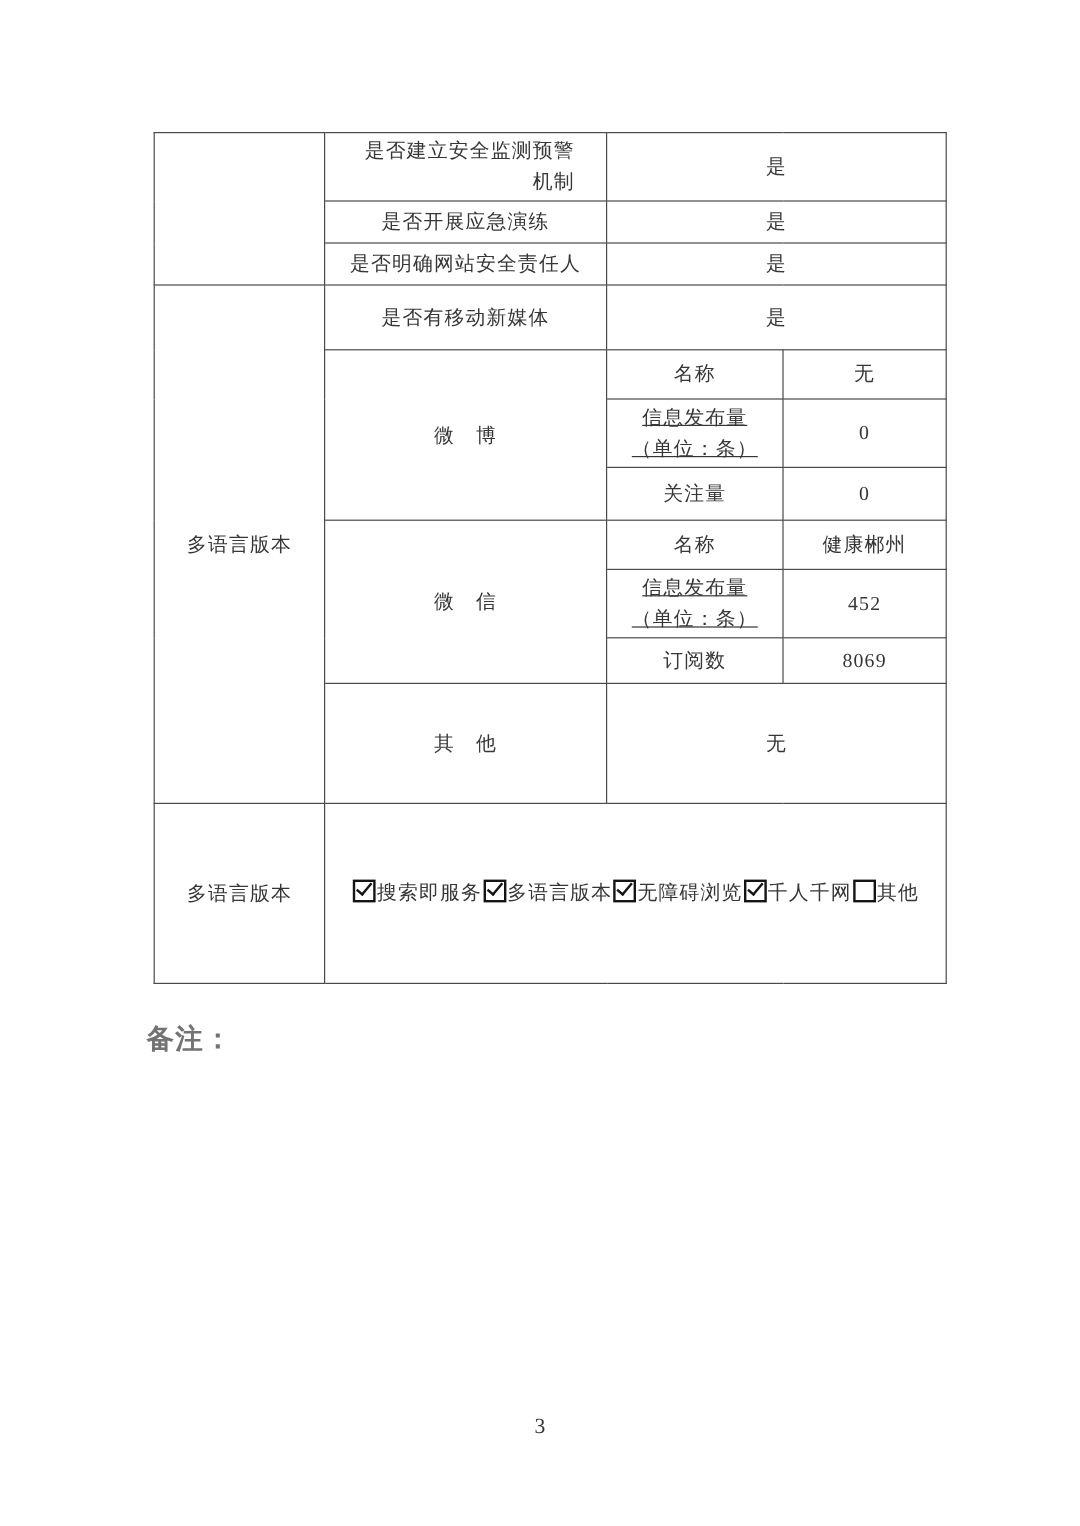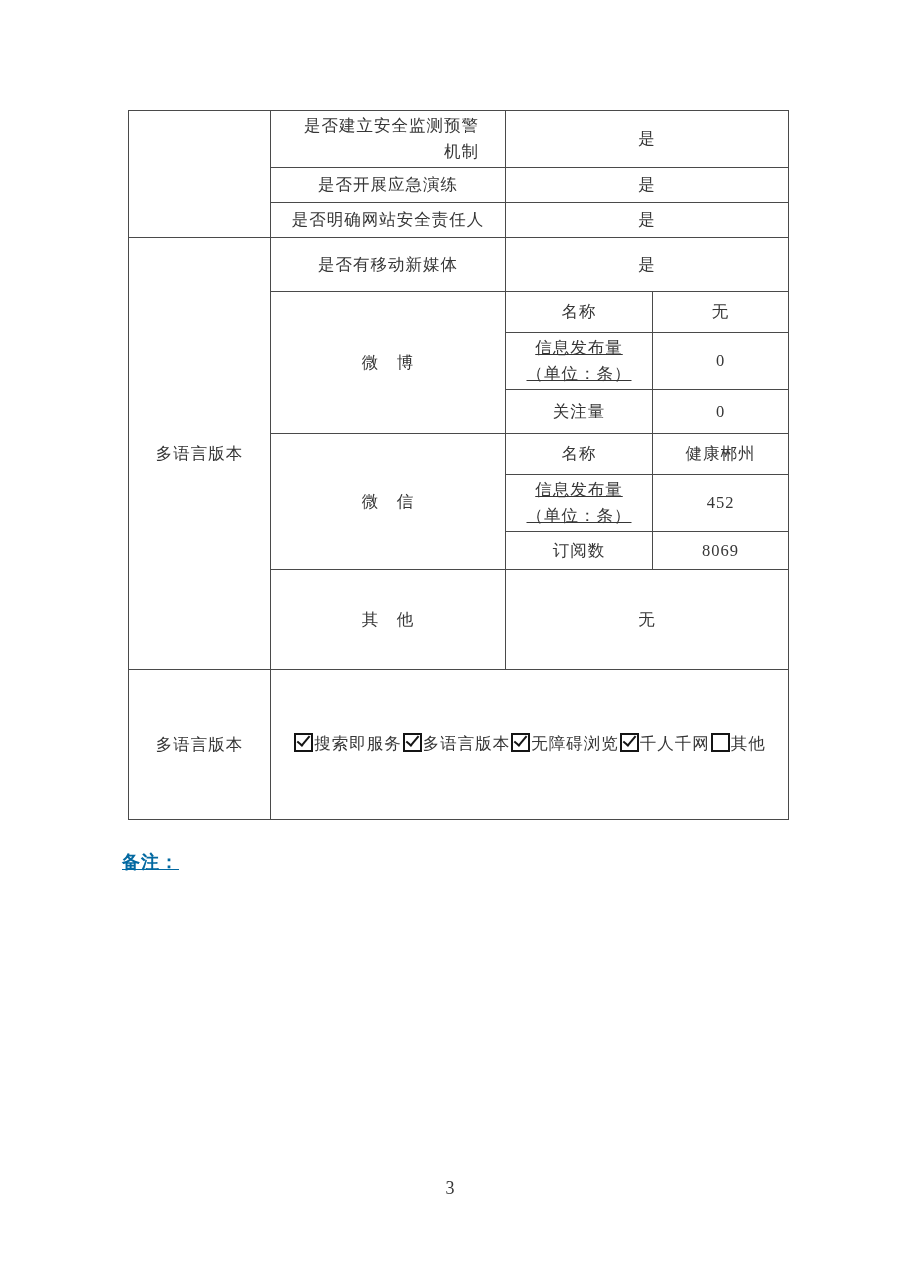--- a/index.html
+++ b/index.html
@@ -73,25 +73,24 @@
     width: 5px;
     height: 11px;
     border-right: 2.6px solid #141414;
     border-bottom: 2.6px solid #141414;
     transform: rotate(40deg);
   }
   .notes {
     position: absolute;
     left: 122px;
     top: 850px;
-    font-size: 18px;
+    font-size: 23px;
     font-weight: bold;
-    color: #0369a1;
+    color: #737373;
     letter-spacing: 1px;
-    text-decoration: underline;
   }
   .page-number {
     position: absolute;
     left: 0;
     top: 1178px;
     width: 100%;
     text-align: center;
     font-size: 18px;
     color: #363636;
   }

